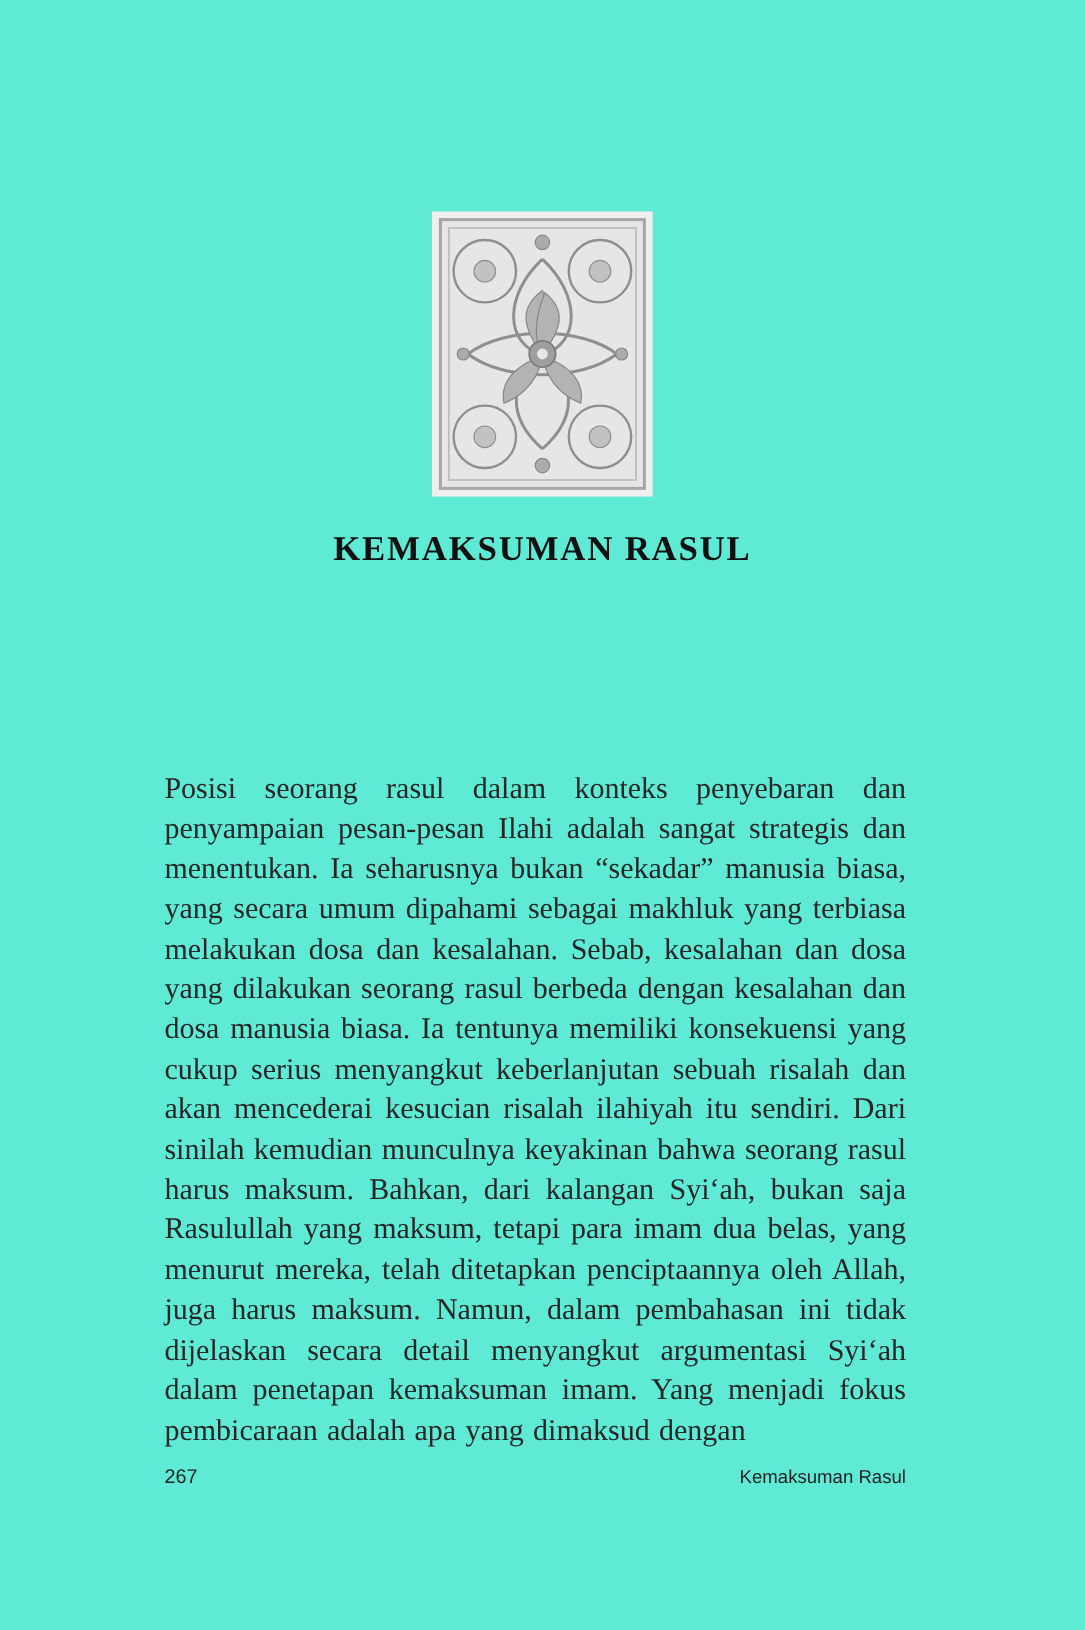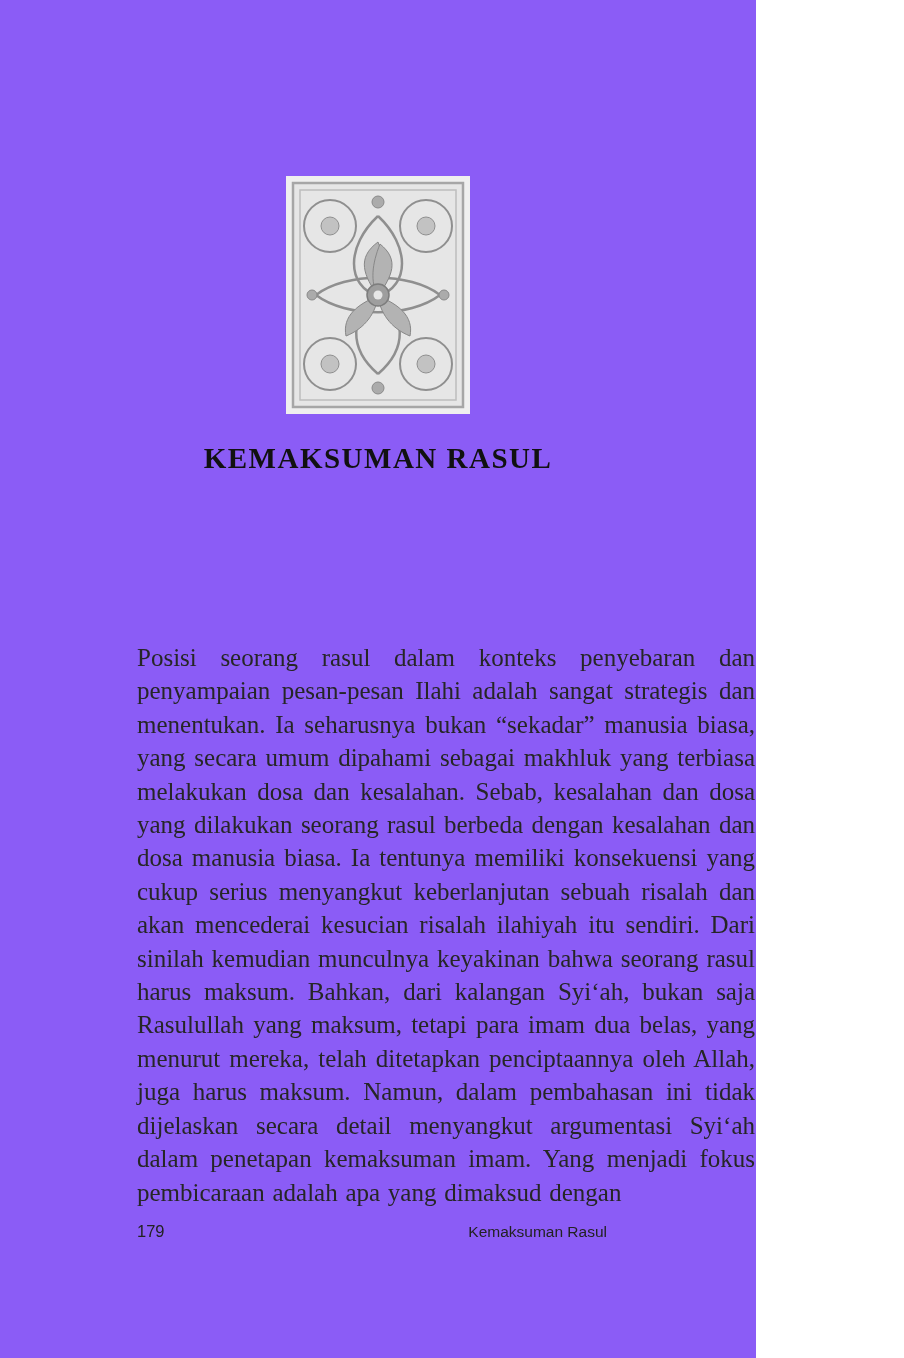--- a/index.html
+++ b/index.html
@@ -2,23 +2,23 @@
 <html><head>
 <meta charset="utf-8">
 <style>
   html, body {
     margin: 0;
     padding: 0;
     background: #ffffff;
   }
   .page {
     position: relative;
-    width: 756px;
+    width: 904px;
     height: 1358px;
-    background: #8b5cf6;
+    background: #5eead4;
     overflow: hidden;
     font-family: "Liberation Serif", serif;
     color: #1f1f1f;
   }
   .ornament {
     position: absolute;
     top: 176px;
     left: 50%;
     transform: translateX(-50%);
     width: 184px;
@@ -124,17 +124,17 @@
         <circle cx="158" cy="119" r="5"></circle>
       </g>
     </svg>
   </div>
 
   <h1 class="chapter-title">KEMAKSUMAN RASUL</h1>
 
   <p class="body-text">Posisi seorang rasul dalam konteks penyebaran dan penyampaian pesan-pesan Ilahi adalah sangat strategis dan menentukan. Ia seharusnya bukan “sekadar” manusia biasa, yang secara umum dipahami sebagai makhluk yang terbiasa melakukan dosa dan kesalahan. Sebab, kesalahan dan dosa yang dilakukan seorang rasul berbeda dengan kesalahan dan dosa manusia biasa. Ia tentunya memiliki konsekuensi yang cukup serius menyangkut keberlanjutan sebuah risalah dan akan mencederai kesucian risalah ilahiyah itu sendiri. Dari sinilah kemudian munculnya keyakinan bahwa seorang rasul harus maksum. Bahkan, dari kalangan Syi‘ah, bukan saja Rasulullah yang maksum, tetapi para imam dua belas, yang menurut mereka, telah ditetapkan penciptaannya oleh Allah, juga harus maksum. Namun, dalam pembahasan ini tidak dijelaskan secara detail menyangkut argumentasi Syi‘ah dalam penetapan kemaksuman imam. Yang menjadi fokus pembicaraan adalah apa yang dimaksud dengan</p>
 
   <div class="footer">
-    <span class="page-number">179</span>
+    <span class="page-number">267</span>
     <span class="running-title">Kemaksuman Rasul</span>
   </div>
 
 </div>
 
 </body></html>

